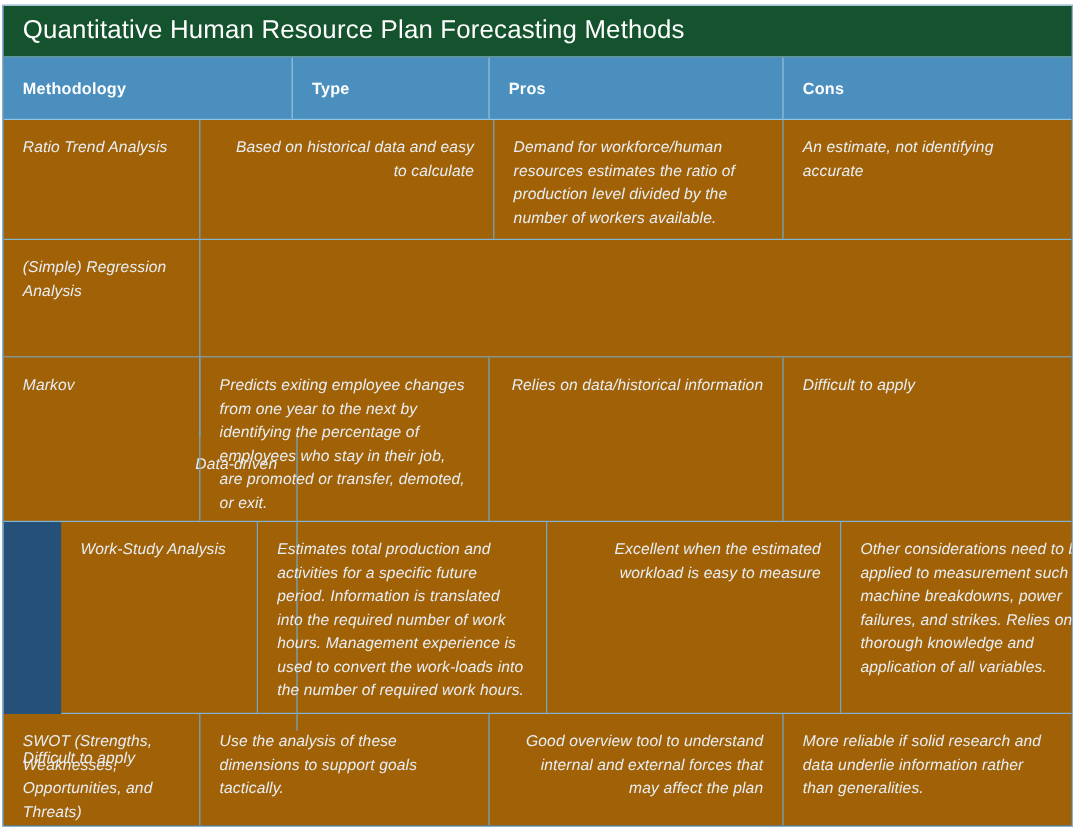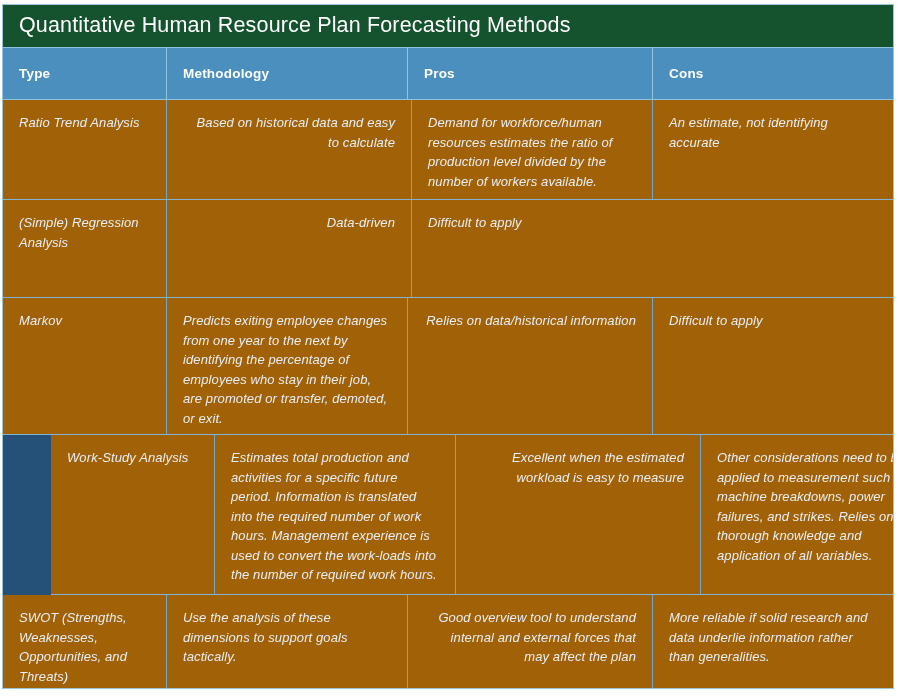--- a/index.html
+++ b/index.html
@@ -103,42 +103,42 @@
   .body-row .cell span {
     display: block;
     color: #e8eef5;
     font-size: 13px;
     line-height: 19.5px;
     letter-spacing: 0.1px;
   }
   .body-row:last-child { border-bottom: none; }
 
   .h-100 { height: 100px; }
-  .h-98  { height: 98px; }
+  .h-98  { height: 98px; flex-direction: column; }
   .h-137 { height: 137px; }
   .h-160 { height: 160px; margin-left: 48px; }
   .h-93  { height: 93px; }
 </style>
 </head>
 <body>
 
 <div class="table-wrap">
 
   <div class="title-bar">
     <span class="title-text">Quantitative Human Resource Plan Forecasting Methods</span>
   </div>
 
   <div class="grid">
 
     <div class="row header-row">
+      <div class="cell col-2">
+        <span>Methodology</span>
+      </div>
       <div class="cell col-1">
         <span>Type</span>
-      </div>
-      <div class="cell col-2">
-        <span>Methodology</span>
       </div>
       <div class="cell col-3">
         <span>Pros</span>
       </div>
       <div class="cell col-4">
         <span>Cons</span>
       </div>
     </div>
 
     <div class="row body-row h-100">

